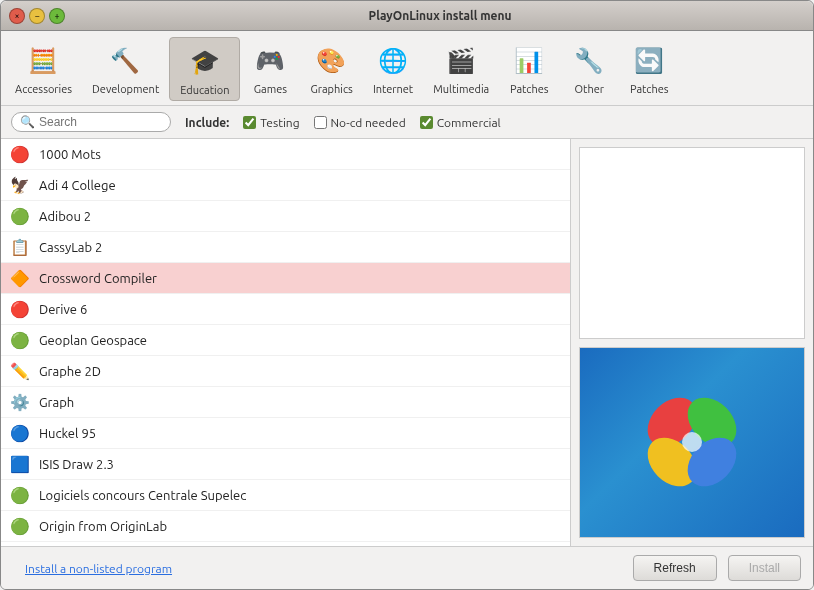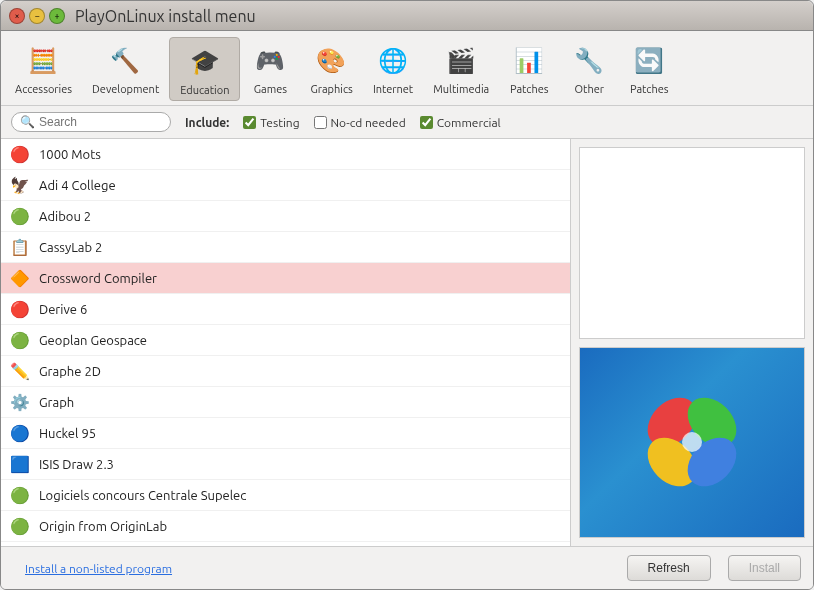--- a/index.html
+++ b/index.html
@@ -45,22 +45,23 @@
       align-items: center;
       justify-content: center;
       font-size: 9px;
       cursor: pointer;
     }
     .tb-close { background: #e05c4b; }
     .tb-min { background: #e8c040; }
     .tb-max { background: #6cba3b; }
     .titlebar-title {
       flex: 1;
-      font-size: 16px;
-      font-weight: normal;
+      text-align: center;
+      font-size: 12px;
+      font-weight: bold;
       color: #333;
     }
     .content {
       display: flex;
       flex-direction: column;
       flex: 1;
       overflow: hidden;
     }
     
     .category-bar {
@@ -225,21 +226,21 @@
     .install-link {
       color: #2a6ee0;
       text-decoration: underline;
       font-size: 12px;
       cursor: pointer;
       flex: 1;
       margin-left: 12px;
     }
     .bottom-buttons {
       display: flex;
-      gap: 17px;
+      gap: 11px;
     }
     .btn {
       padding: 5px 20px;
       border-radius: 4px;
       border: 1px solid #aaa;
       background: linear-gradient(to bottom, #f5f4f2, #dddbd8);
       font-size: 12px;
       cursor: pointer;
       color: #333;
     }

